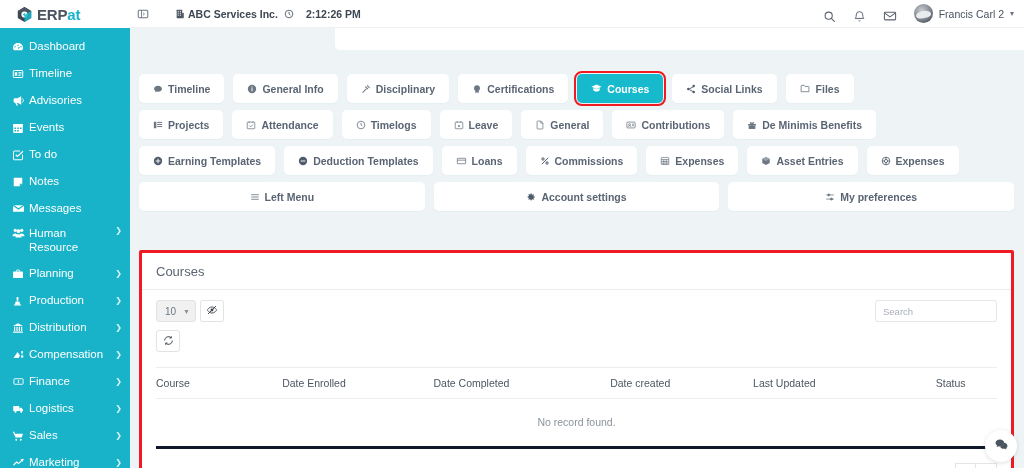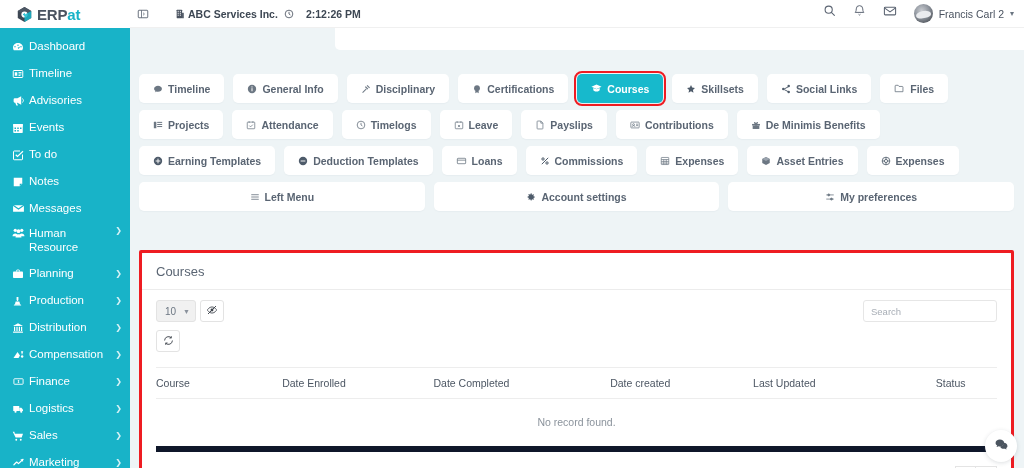--- a/index.html
+++ b/index.html
@@ -66,21 +66,21 @@
     height: 28px; background: #ffffff;
     display: flex; align-items: center;
     padding: 0 10px 0 7px;
     border-bottom: 1px solid #f0f0f0;
   }
   .tb-left { display: flex; align-items: center; gap: 6px; font-size: 10.5px; color: #4a5360; }
   .tb-ico { color: #5a6472; display: inline-flex; align-items: center; }
   .tb-sep { width: 14px; }
   .tb-company { display: flex; align-items: center; gap: 3px; font-weight: bold; font-size: 10.5px; color: #3d4753; }
   .tb-time { display: flex; align-items: center; gap: 12px; font-weight: bold; font-size: 10.5px; color: #3d4753; }
-  .tb-right { margin-left: auto; display: flex; align-items: flex-start; gap: 17px; }
+  .tb-right { margin-left: auto; display: flex; align-items: flex-end; gap: 17px; }
   .tb-right .ic { color: #5b6472; cursor: pointer; display:inline-flex; }
   .tb-user { display: flex; align-items: center; gap: 6px; cursor: pointer; }
   .avatar {
     width: 19px; height: 19px; border-radius: 50%;
     background: radial-gradient(circle at 40% 35%, #c9ccd1 0%, #8e949d 45%, #2f3338 100%);
     overflow: hidden; position: relative;
   }
   .avatar:after{
     content:""; position:absolute; left:2px; top:7px; width:15px; height:7px;
     background:#e9ebee; border-radius: 50% 50% 40% 40%;
@@ -153,21 +153,21 @@
   .len-select .cv { font-size: 7px; margin-left: 5px; color: #8a929c; }
   .icon-btn {
     width: 24px; height: 22px;
     border: 1px solid #e3e3e3; border-radius: 3px;
     background: #fff;
     display: flex; align-items: center; justify-content: center;
     cursor: pointer; color: #3c424a;
   }
   .search-box {
     position: absolute; right: 14px; top: 10px;
-    width: 134px; height: 22px;
+    width: 122px; height: 22px;
     border: 1px solid #e6e6e6; border-radius: 3px;
     background: #fff;
     display: flex; align-items: center;
     padding: 0 7px;
   }
   .search-box input {
     border: 0; outline: 0; flex: 1 1 auto;
     font-size: 9.5px; color: #6b7682;
     font-family: "Liberation Sans", sans-serif;
     background: transparent;
@@ -185,21 +185,21 @@
     border-top: 1px solid #ededed;
     border-bottom: 1px solid #ededed;
     white-space: nowrap;
   }
   table.tbl th.status-col { text-align: center; }
   table.tbl td.empty {
     text-align: center;
     font-size: 10.5px;
     color: #8b939c;
     padding: 17px 0 18px 0;
-    border-bottom: 6px solid #0f172a;
+    border-bottom: 3px solid #0f172a;
   }
   .pager {
     display: flex; align-items: center;
     padding: 14px 14px 14px 14px;
   }
   .pager-info { font-size: 10px; color: #a5abb3; }
   .pager-btns { margin-left: auto; display: flex; }
   .pg-btn {
     width: 21px; height: 19px;
     border: 1px solid #e4e4e4;
@@ -543,28 +543,20 @@
                 <svg width="11" height="11" viewBox="0 0 24 24" fill="#ffffff">
                   <path d="M12 3.5L23 8.2 12 13 1 8.2z"></path>
                   <path d="M5 10.8v4.4c0 1.9 3.1 3.4 7 3.4s7-1.5 7-3.4v-4.4l-7 3z"></path>
                 </svg>
               </span>
             <span>Courses</span>
           </div>
           <div class="chip">
             <span class="ci">
                 <svg width="10" height="10" viewBox="0 0 24 24" fill="#4e5b6a">
-                  <path d="M12 2.5l2.9 6.1 6.6.9-4.8 4.6 1.2 6.6L12 17.6 6.1 20.7l1.2-6.6L2.5 9.5l6.6-.9z"></path>
-                </svg>
-              </span>
-            <span>Skillsets</span>
-          </div>
-          <div class="chip">
-            <span class="ci">
-                <svg width="10" height="10" viewBox="0 0 24 24" fill="#4e5b6a">
                   <circle cx="18.5" cy="5" r="3"></circle>
                   <circle cx="5.5" cy="12" r="3"></circle>
                   <circle cx="18.5" cy="19" r="3"></circle>
                   <path d="M7.6 10.8l9.2-5 .9 1.7-9.2 5zM8.5 12.6l9.2 5-.9 1.7-9.2-5z"></path>
                 </svg>
               </span>
             <span>Social Links</span>
           </div>
           <div class="chip">
             <span class="ci">
@@ -615,21 +607,21 @@
               </span>
             <span>Leave</span>
           </div>
           <div class="chip">
             <span class="ci">
                 <svg width="10" height="10" viewBox="0 0 24 24" fill="none" stroke="#6c7783" stroke-width="1.8">
                   <path d="M14 2.5H6.5A1.5 1.5 0 005 4v16a1.5 1.5 0 001.5 1.5h11A1.5 1.5 0 0019 20V7.5z"></path>
                   <path d="M14 2.5V7.5h5"></path>
                 </svg>
               </span>
-            <span>Payslips</span>
+            <span>General</span>
           </div>
           <div class="chip">
             <span class="ci">
                 <svg width="10" height="10" viewBox="0 0 24 24" fill="none" stroke="#6c7783" stroke-width="1.8">
                   <rect x="2" y="5" width="20" height="14" rx="1.6"></rect>
                   <circle cx="8.5" cy="11" r="2.2"></circle>
                   <path d="M5 16.2c0-1.7 1.6-2.6 3.5-2.6s3.5.9 3.5 2.6M14.5 10h5M14.5 13.5h5"></path>
                 </svg>
               </span>
             <span>Contributions</span>

